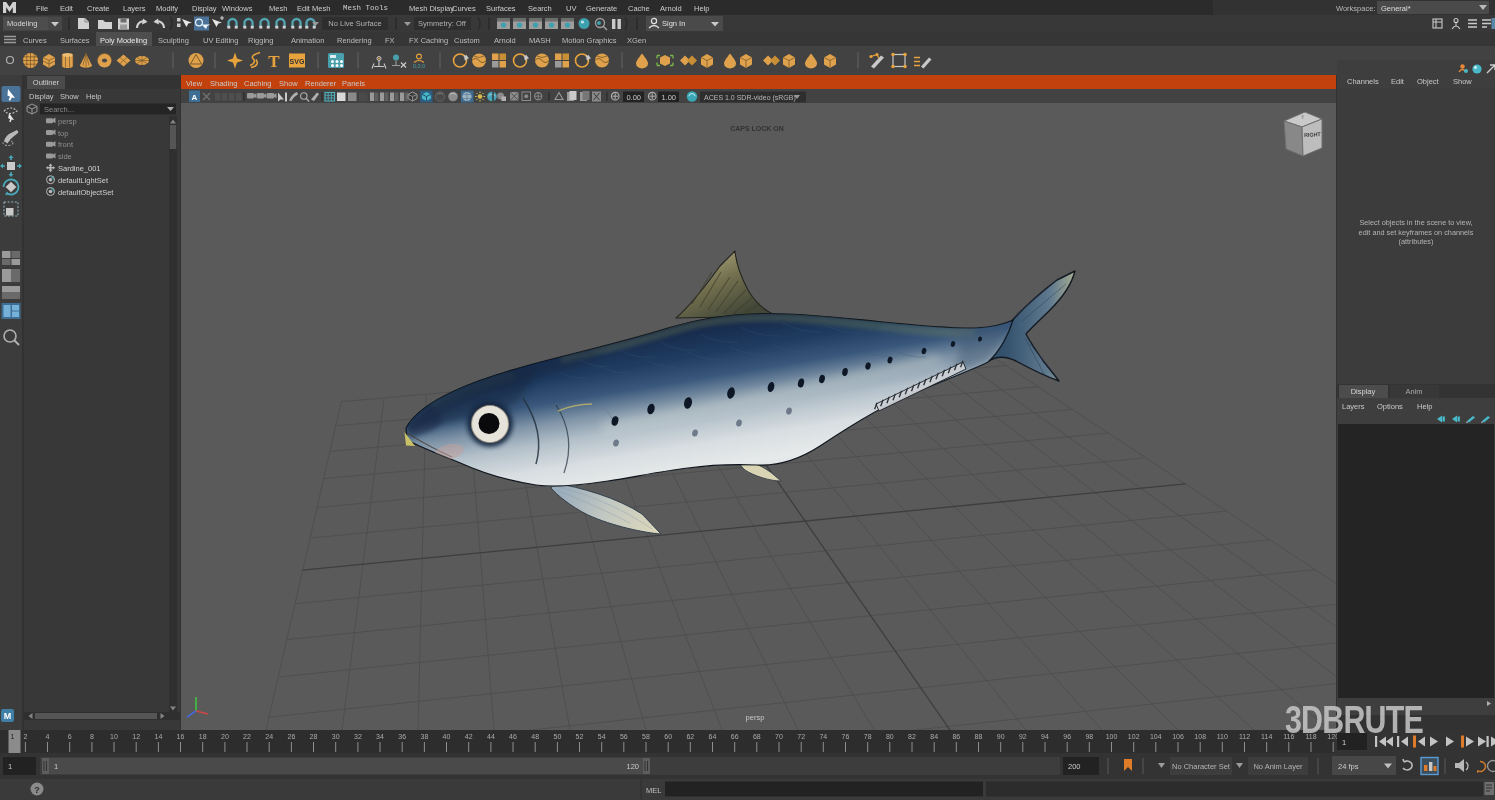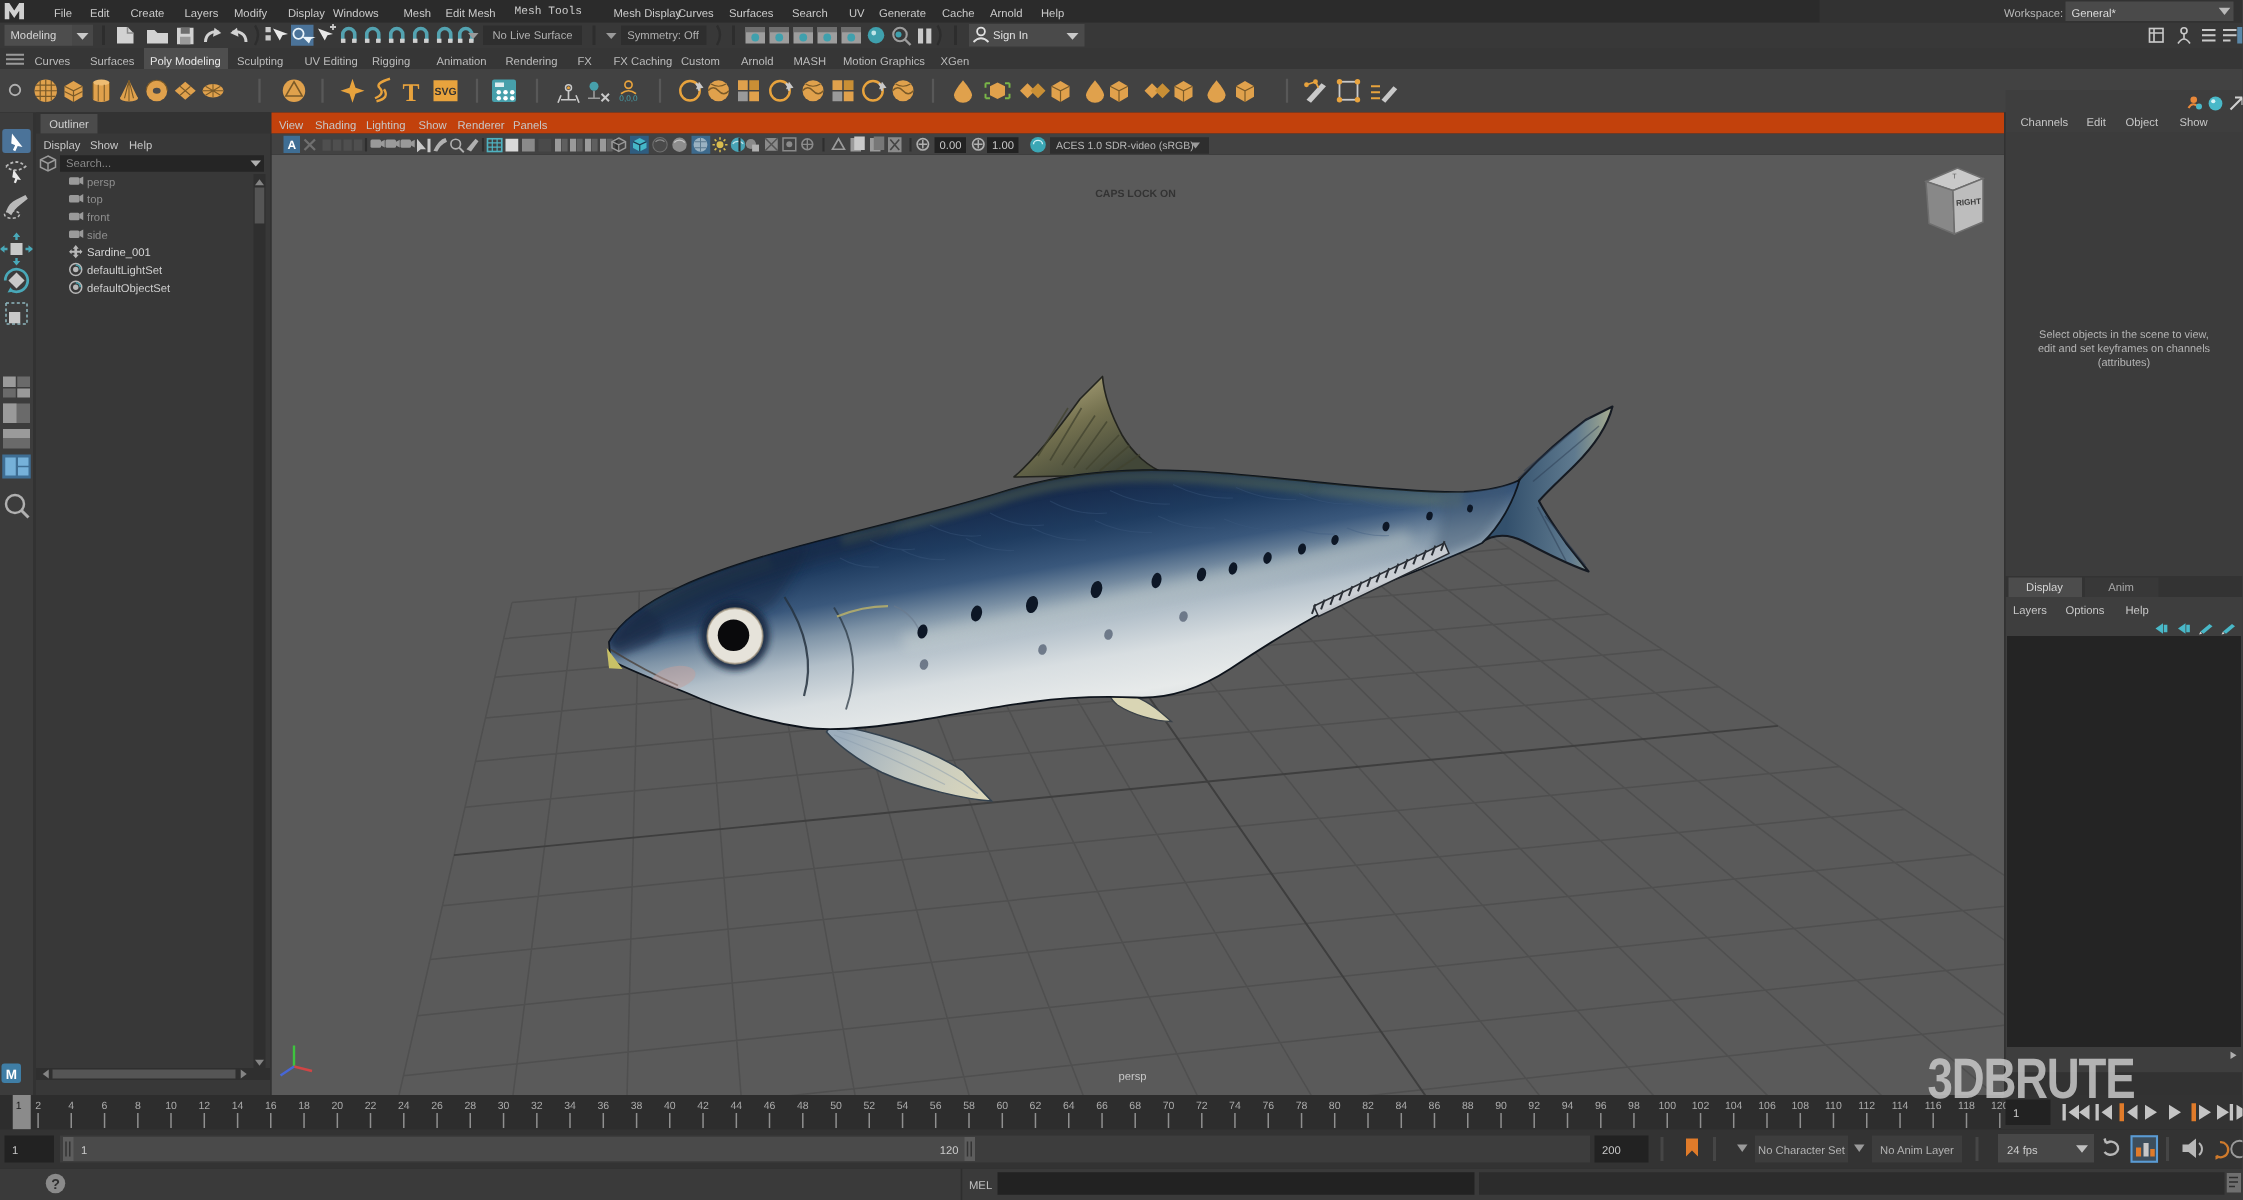--- a/index.html
+++ b/index.html
@@ -473,21 +473,21 @@
 <path d="M149,635.5 l-3,-4 h6 Z" fill="#848484"></path>
 <rect x="0" y="637" width="156" height="8" fill="#2f2f2f"></rect>
 <path d="M4.5,641 l4,-3 v6 Z" fill="#848484"></path>
       <path d="M140.5,641 l-4,-3 v6 Z" fill="#848484"></path>
 <rect x="11" y="638" width="122" height="6" fill="#555555"></rect>
 </svg>
   </div>
 <div class="abs" style="left:181px;top:75px;width:1155px;height:14px;background:#c2410c;font-size:7.5px;color:#c8c8c8;">
   <span class="abs" style="left:5px;top:4px">View</span>
     <span class="abs" style="left:29px;top:4px">Shading</span>
-    <span class="abs" style="left:63px;top:4px">Lighting</span>
+    <span class="abs" style="left:63px;top:4px">Caching</span>
     <span class="abs" style="left:98px;top:4px">Show</span>
     <span class="abs" style="left:124px;top:4px">Renderer</span>
     <span class="abs" style="left:161px;top:4px">Panels</span>
 </div>
 <div class="abs" style="left:181px;top:89px;">
     <svg width="1155" height="14" viewBox="0 0 1155 14" style="display:block">
       <rect width="1155" height="14" fill="#424242"></rect>
       <rect x="8" y="1.5" width="11" height="11.5" fill="#3f6e94"></rect>
       <text x="13.5" y="10.5" font-size="8" fill="#fff" text-anchor="middle" font-weight="bold">A</text>
       <path d="M22,4 l7,7 M29,4 l-7,7" stroke="#6f6f6f" stroke-width="1.5" fill="none"></path>

